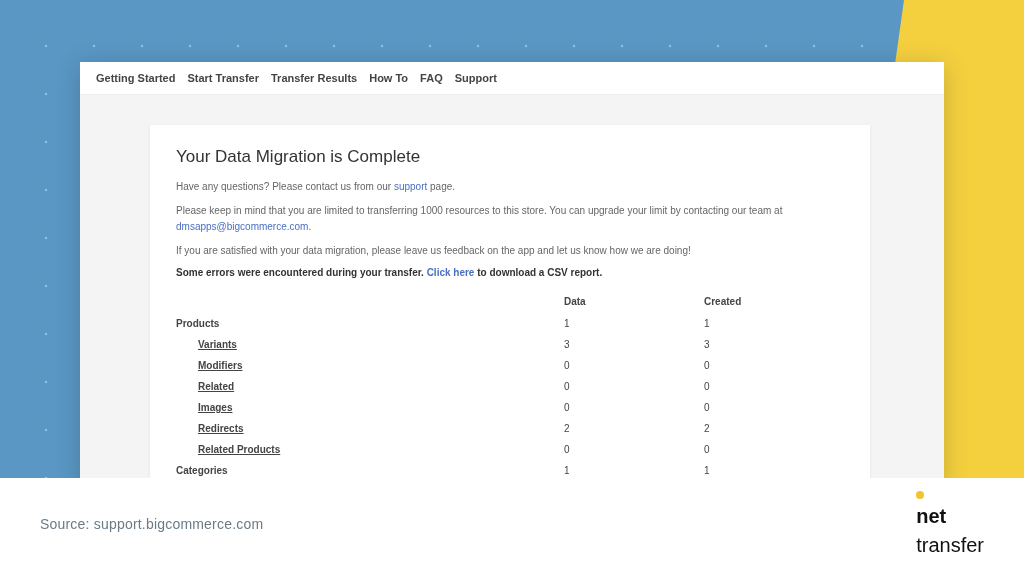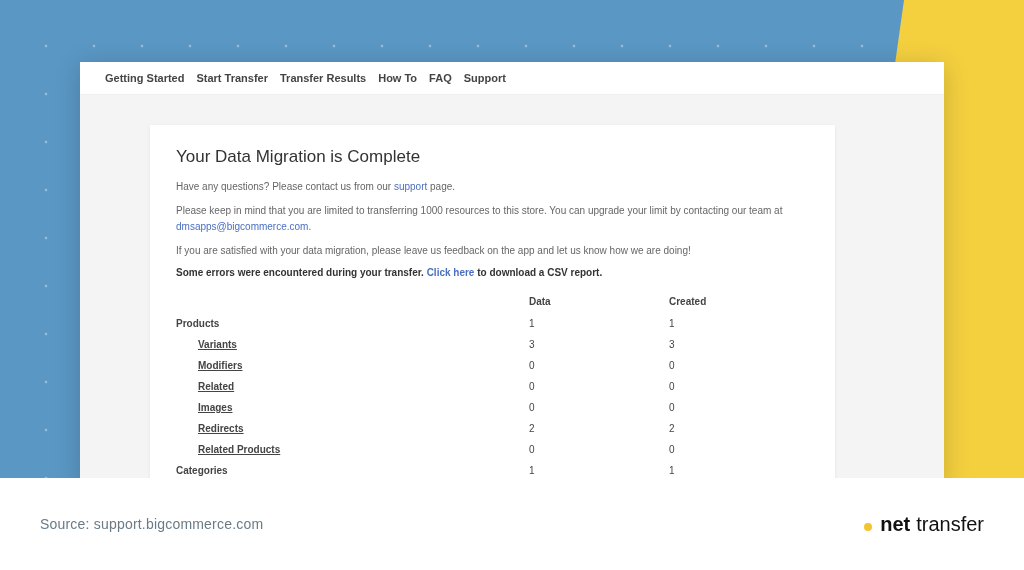--- a/index.html
+++ b/index.html
@@ -48,20 +48,21 @@
     font-size: 14px;
     letter-spacing: 0.2px;
   }
   .brand {
     display: flex;
     align-items: baseline;
     gap: 6px;
     font-weight: 400;
     font-size: 20px;
     color: #111;
+    flex-direction: column;
   }
   .brand .dot {
     width: 8px; height: 8px; border-radius: 50%;
     background: #f4c430;
     display: inline-block;
     margin-right: 2px;
   }
   .brand .bold { font-weight: 800; }
 
   
@@ -71,32 +72,32 @@
     top: 62px;
     width: 864px;
     height: 424px;
     background: #ffffff;
     box-shadow: 0 4px 24px rgba(0,0,0,0.18);
     overflow: hidden;
   }
   .nav-bar {
     display: flex;
     gap: 12px;
-    padding: 10px 25px;
+    padding: 10px 16px;
     border-bottom: 1px solid #efefef;
     font-size: 11px;
     font-weight: 700;
     color: #444;
   }
   .nav-bar .nav-item { cursor: pointer; }
 
   .app-body {
     background: #f4f4f4;
     height: calc(100% - 34px);
-    padding: 30px 109px 0 70px;
+    padding: 30px 74px 0 70px;
   }
   .content-card {
     background: #ffffff;
     padding: 22px 26px 0 26px;
     min-height: 100%;
     box-shadow: 0 1px 4px rgba(0,0,0,0.06);
   }
 
   .page-title {
     font-size: 17px;

